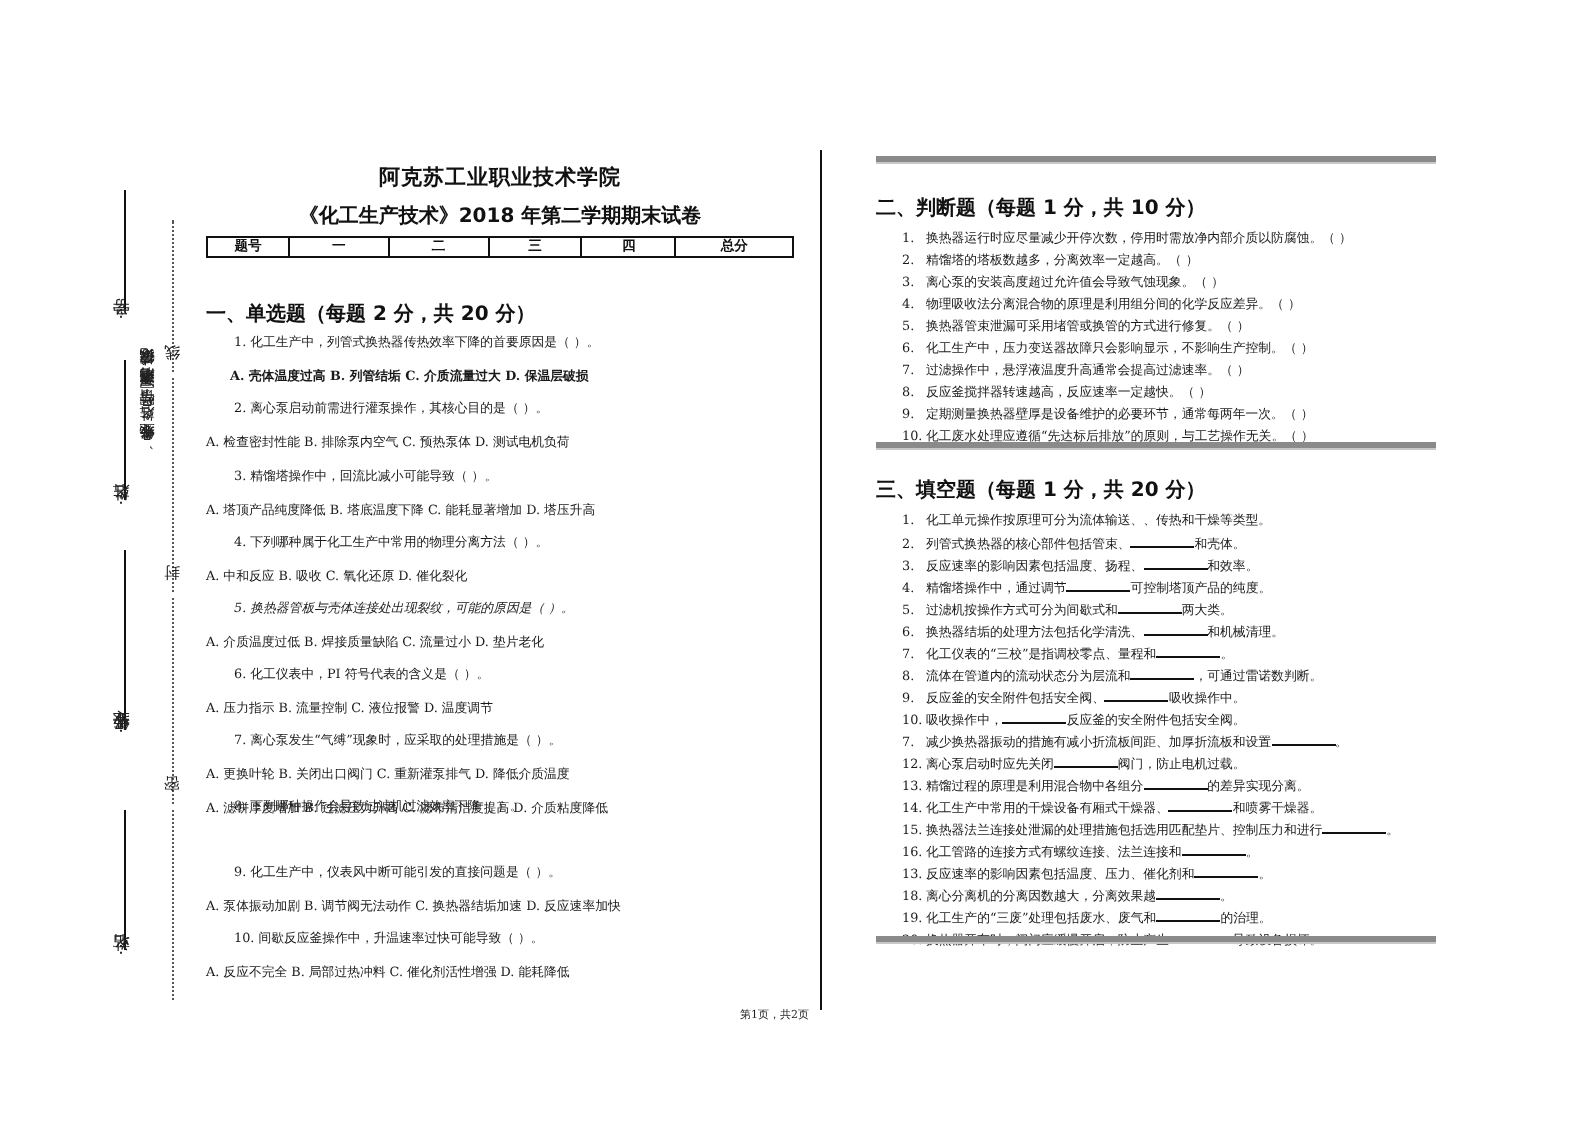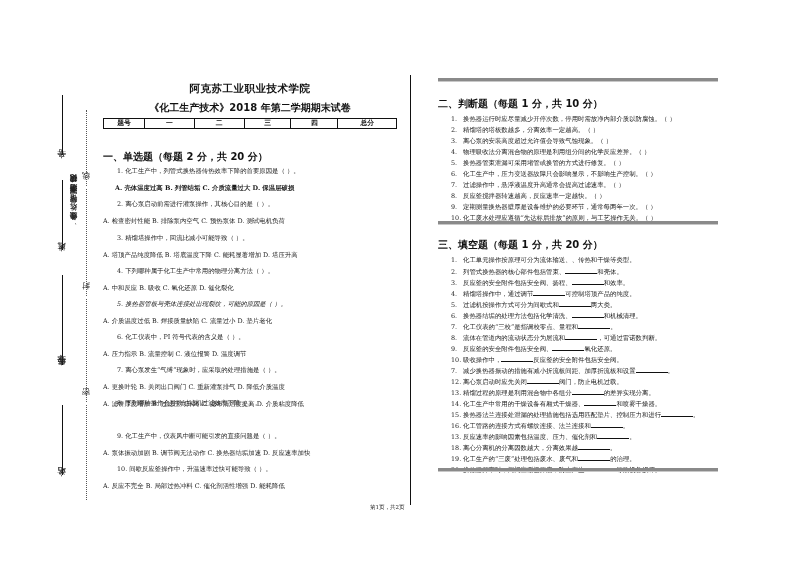--- a/index.html
+++ b/index.html
@@ -129,27 +129,27 @@
   <div class="rq" style="left:451px; top:214px;"><span class="num">10.</span><span>化工废水处理应遵循“先达标后排放”的原则，与工艺操作无关。（  ）</span></div>
 </div>
 
 <div class="hrule" style="left:438px; top:221px; width:280px;"></div>
 
 <div class="abs sec-title" style="left:438px; top:238px;">三、填空题（每题 1 分，共 20 分）</div>
 
 <div>
   <div class="rq" style="left:451px; top:256px;"><span class="num">1.</span><span>化工单元操作按原理可分为流体输送、、传热和干燥等类型。</span></div>
   <div class="rq" style="left:451px; top:267px;"><span class="num">2.</span><span>列管式换热器的核心部件包括管束、</span><span class="blank" style="width:32px"></span><span>和壳体。</span></div>
-  <div class="rq" style="left:451px; top:278px;"><span class="num">3.</span><span>反应釜的安全附件包括安全阀、扬程、</span><span class="blank" style="width:32px"></span><span>和效率。</span></div>
+  <div class="rq" style="left:451px; top:278px;"><span class="num">3.</span><span>反应速率的影响因素包括温度、扬程、</span><span class="blank" style="width:32px"></span><span>和效率。</span></div>
   <div class="rq" style="left:451px; top:289px;"><span class="num">4.</span><span>精馏塔操作中，通过调节</span><span class="blank" style="width:32px"></span><span>可控制塔顶产品的纯度。</span></div>
   <div class="rq" style="left:451px; top:300px;"><span class="num">5.</span><span>过滤机按操作方式可分为间歇式和</span><span class="blank" style="width:32px"></span><span>两大类。</span></div>
   <div class="rq" style="left:451px; top:311px;"><span class="num">6.</span><span>换热器结垢的处理方法包括化学清洗、</span><span class="blank" style="width:32px"></span><span>和机械清理。</span></div>
   <div class="rq" style="left:451px; top:322px;"><span class="num">7.</span><span>化工仪表的“三校”是指调校零点、量程和</span><span class="blank" style="width:32px"></span><span>。</span></div>
   <div class="rq" style="left:451px; top:333px;"><span class="num">8.</span><span>流体在管道内的流动状态分为层流和</span><span class="blank" style="width:32px"></span><span>，可通过雷诺数判断。</span></div>
-  <div class="rq" style="left:451px; top:344px;"><span class="num">9.</span><span>反应釜的安全附件包括安全阀、</span><span class="blank" style="width:32px"></span><span>氧化还原。</span></div>
+  <div class="rq" style="left:451px; top:344px;"><span class="num">9.</span><span>反应釜的安全附件包括安全阀、</span><span class="blank" style="width:32px"></span><span>吸收操作中。</span></div>
   <div class="rq" style="left:451px; top:355px;"><span class="num">10.</span><span>吸收操作中，</span><span class="blank" style="width:32px"></span><span>反应釜的安全附件包括安全阀。</span></div>
   <div class="rq" style="left:451px; top:366px;"><span class="num">7.</span><span>减少换热器振动的措施有减小折流板间距、加厚折流板和设置</span><span class="blank" style="width:32px"></span><span>。</span></div>
   <div class="rq" style="left:451px; top:377px;"><span class="num">12.</span><span>离心泵启动时应先关闭</span><span class="blank" style="width:32px"></span><span>阀门，防止电机过载。</span></div>
   <div class="rq" style="left:451px; top:388px;"><span class="num">13.</span><span>精馏过程的原理是利用混合物中各组分</span><span class="blank" style="width:32px"></span><span>的差异实现分离。</span></div>
   <div class="rq" style="left:451px; top:399px;"><span class="num">14.</span><span>化工生产中常用的干燥设备有厢式干燥器、</span><span class="blank" style="width:32px"></span><span>和喷雾干燥器。</span></div>
   <div class="rq" style="left:451px; top:410px;"><span class="num">15.</span><span>换热器法兰连接处泄漏的处理措施包括选用匹配垫片、控制压力和进行</span><span class="blank" style="width:32px"></span><span>。</span></div>
   <div class="rq" style="left:451px; top:421px;"><span class="num">16.</span><span>化工管路的连接方式有螺纹连接、法兰连接和</span><span class="blank" style="width:32px"></span><span>。</span></div>
   <div class="rq" style="left:451px; top:432px;"><span class="num">13.</span><span>反应速率的影响因素包括温度、压力、催化剂和</span><span class="blank" style="width:32px"></span><span>。</span></div>
   <div class="rq" style="left:451px; top:443px;"><span class="num">18.</span><span>离心分离机的分离因数越大，分离效果越</span><span class="blank" style="width:32px"></span><span>。</span></div>
   <div class="rq" style="left:451px; top:454px;"><span class="num">19.</span><span>化工生产的“三废”处理包括废水、废气和</span><span class="blank" style="width:32px"></span><span>的治理。</span></div>

